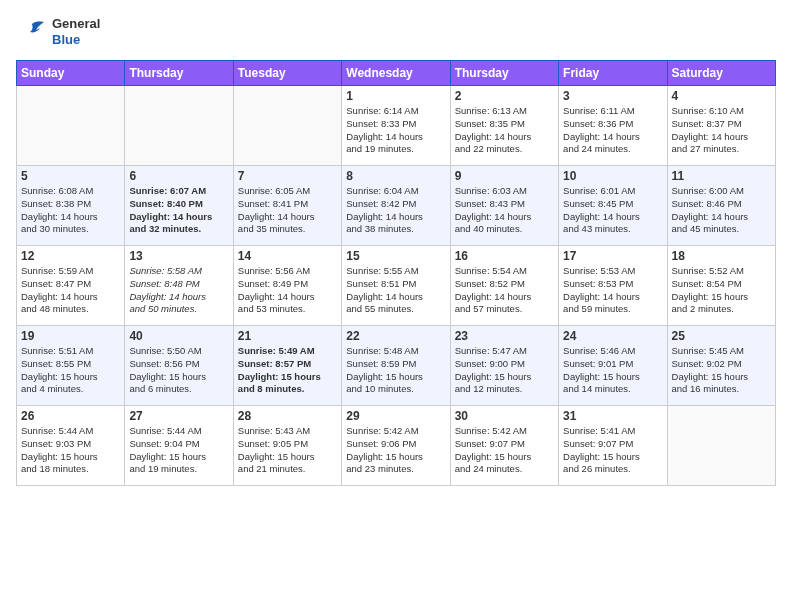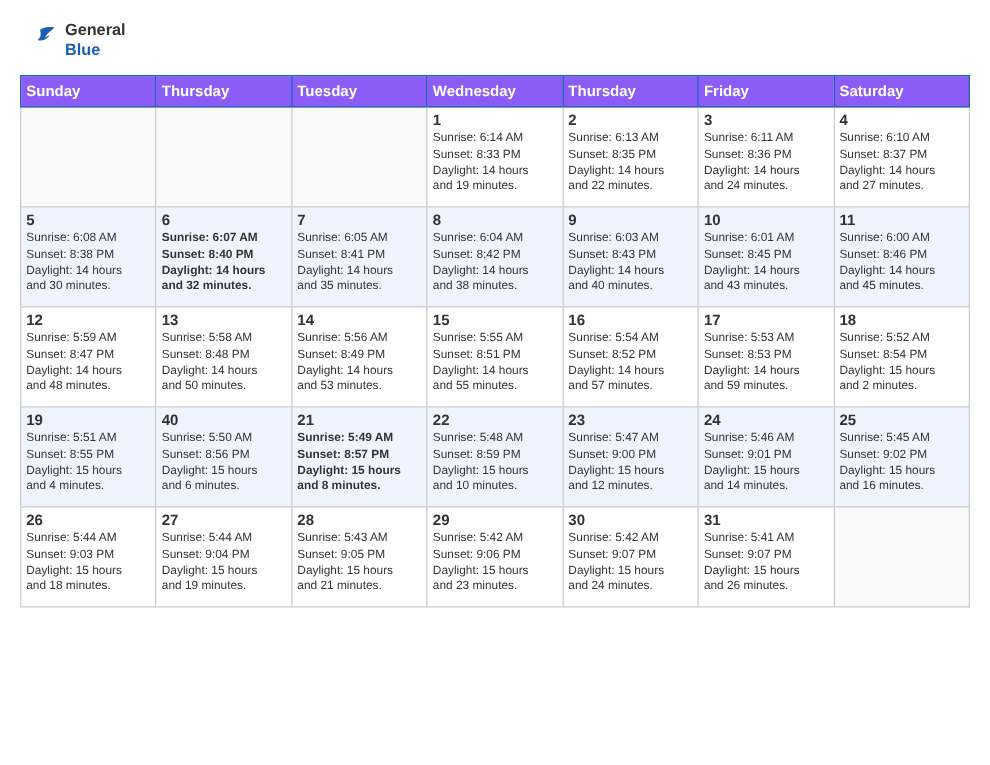--- a/index.html
+++ b/index.html
@@ -189,21 +189,21 @@
       <tr>
         <td>
           <span class="day-num">12</span>
           <div class="day-info" style="white-space: pre-line;">Sunrise: 5:59 AM
 Sunset: 8:47 PM
 Daylight: 14 hours
 and 48 minutes.</div>
         </td>
         <td>
           <span class="day-num">13</span>
-          <div class="day-info" style="white-space: pre-line;">Sunrise: 5:58 AM
+          <div class="day-info" style="white-space: pre-line; font-style: italic;">Sunrise: 5:58 AM
 Sunset: 8:48 PM
 Daylight: 14 hours
 and 50 minutes.</div>
         </td>
         <td>
           <span class="day-num">14</span>
           <div class="day-info" style="white-space: pre-line;">Sunrise: 5:56 AM
 Sunset: 8:49 PM
 Daylight: 14 hours
 and 53 minutes.</div>

